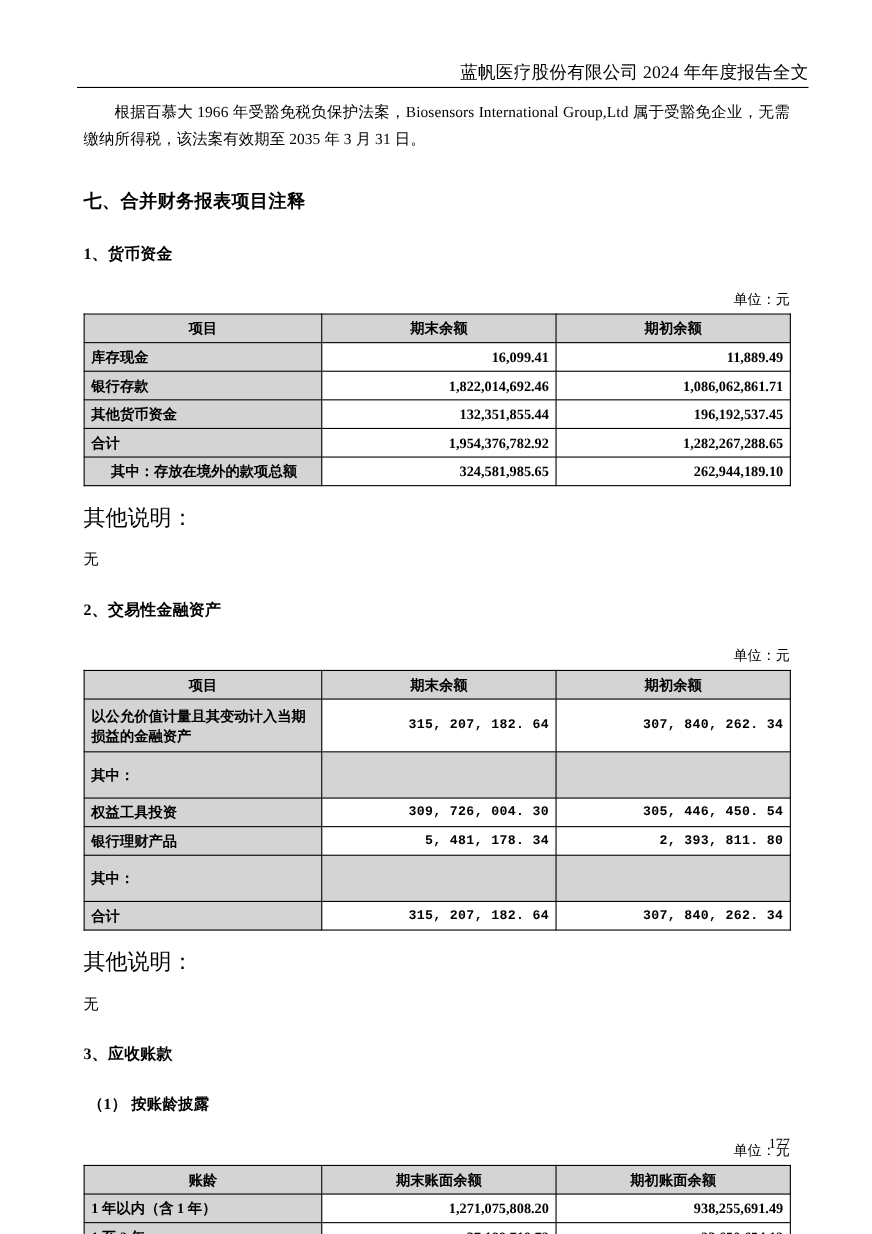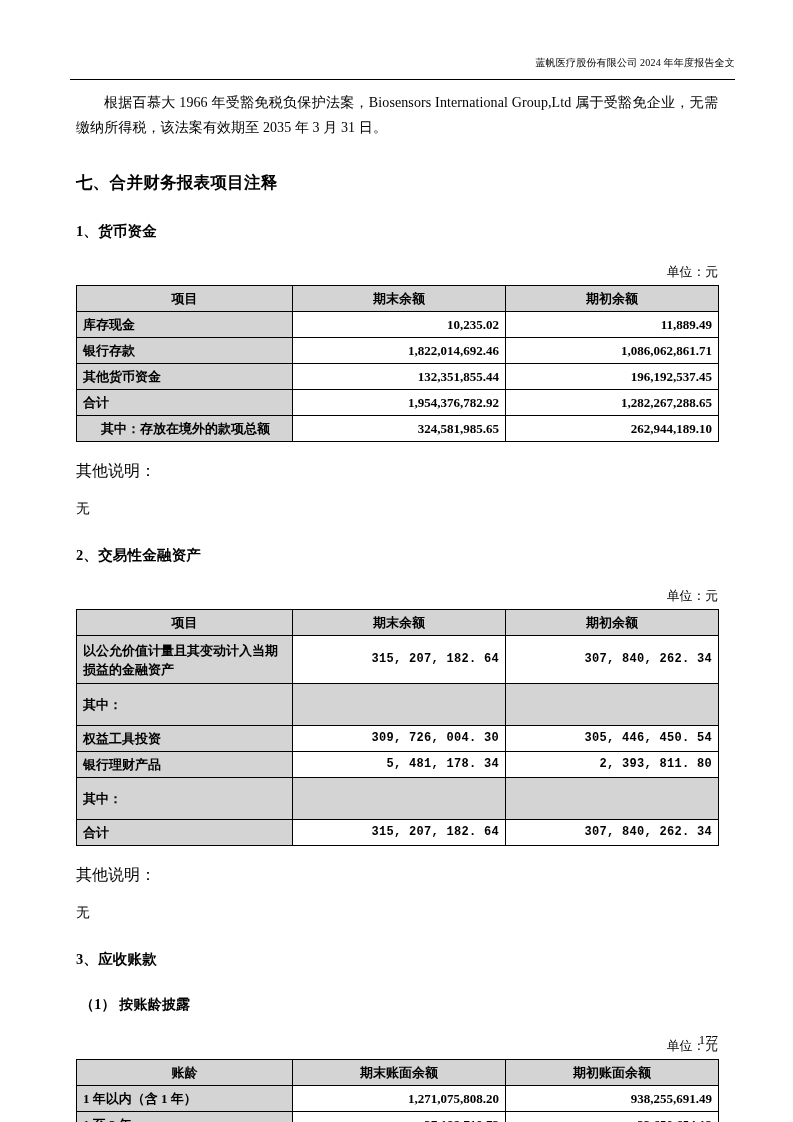--- a/index.html
+++ b/index.html
@@ -20,21 +20,21 @@
     padding: 0;
   }
 
   
   .doc-header {
     position: absolute;
     top: 57px;
     left: 70px;
     width: 665px;
     text-align: right;
-    font-size: 10px;
+    font-size: 16px;
     line-height: 1.2;
     letter-spacing: 0.2px;
   }
   .header-rule {
     position: absolute;
     top: 79px;
     left: 70px;
     width: 665px;
     height: 0;
     border-top: 1.6px solid #000;
@@ -81,21 +81,21 @@
 
   .unit-line {
     margin: 21px 0 5px 0;
     font-size: 12.8px;
     text-align: right;
     line-height: 16px;
   }
 
   .note-label {
     margin: 18px 0 0 0;
-    font-size: 16px;
+    font-size: 20px;
     line-height: 22px;
   }
   .note-value {
     margin: 16px 0 0 0;
     font-size: 13.6px;
     line-height: 22px;
   }
 
   
   table.fin {
@@ -183,21 +183,21 @@
       <thead>
         <tr>
           <th>项目</th>
           <th>期末余额</th>
           <th>期初余额</th>
         </tr>
       </thead>
       <tbody>
           <tr>
             <td class="lbl">库存现金</td>
-            <td class="num">10,235.02</td>
+            <td class="num">16,099.41</td>
             <td class="num">11,889.49</td>
           </tr>
           <tr>
             <td class="lbl">银行存款</td>
             <td class="num">1,822,014,692.46</td>
             <td class="num">1,086,062,861.71</td>
           </tr>
           <tr>
             <td class="lbl">其他货币资金</td>
             <td class="num">132,351,855.44</td>

